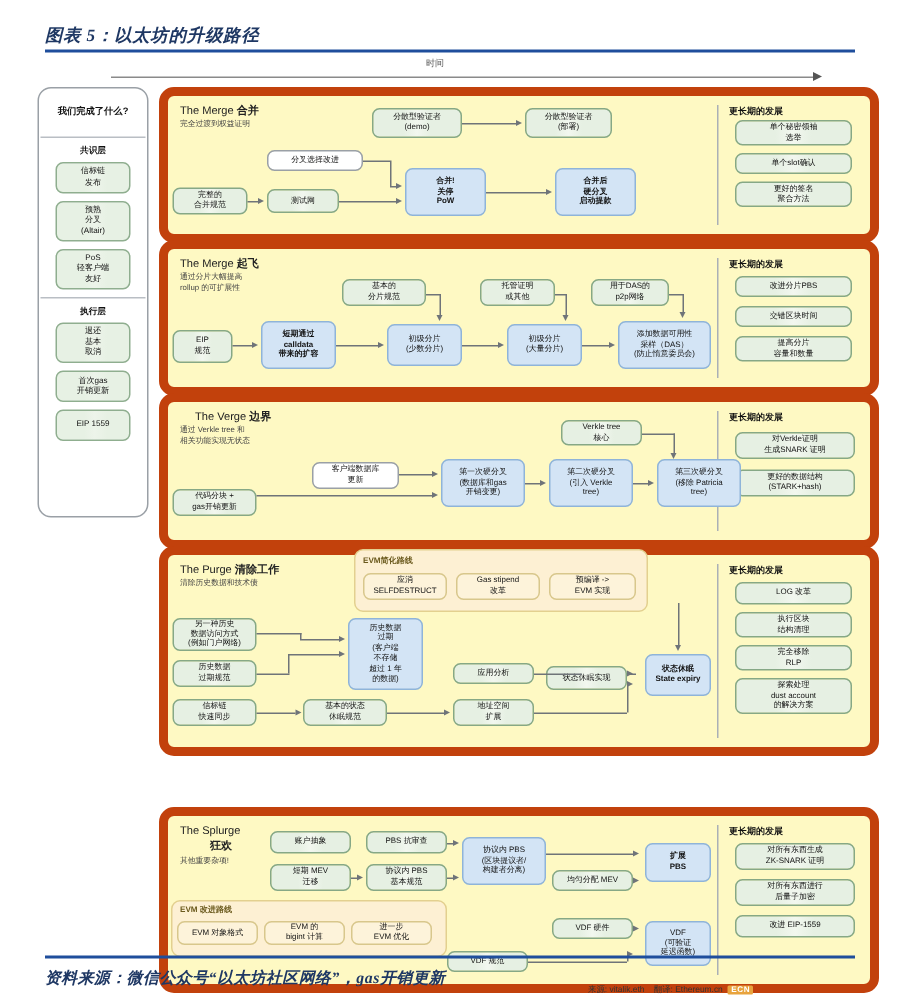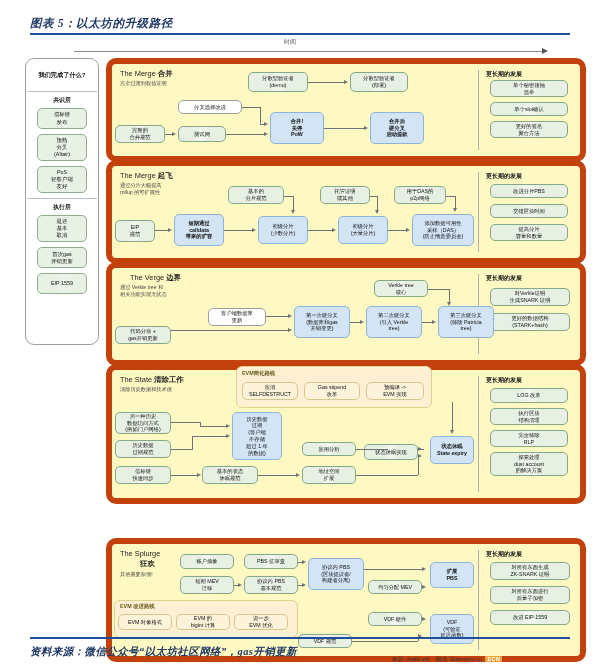--- a/index.html
+++ b/index.html
@@ -274,21 +274,21 @@
     <div class="ar r" style="left:248px;top:51.5px;"></div>
     <div class="ln h" style="left:310px;top:54px;width:10px;"></div>
     <div class="ar r" style="left:320px;top:51.5px;"></div>
     <div class="ln h" style="left:316px;top:21px;width:22px;"></div>
     <div class="ln v" style="left:337px;top:21px;height:13px;"></div>
     <div class="ar d" style="left:334.5px;top:34px;"></div>
   </div>
 
   <div class="panel" style="left:84px;top:326px;width:468px;height:128px;">
     <div class="pa-title" style="left:8px;top:5px;">
-      <span>The State</span>
+      <span>The Purge</span>
       <b>清除工作</b>
     </div>
     <div class="pa-sub" style="left:8px;top:16px;">清除历史数据和技术债</div>
     <div class="divider" style="left:366px;top:6px;height:116px;"></div>
     <div class="rt-title" style="left:374px;top:6px;">更长期的发展</div>
     <div class="node green" style="left:378px;top:18px;width:78px;height:15px;">
         <span>LOG 改革</span>
       </div>
     <div class="node green" style="left:378px;top:38px;width:78px;height:17px;">
         <span>执行区块<br>结构清理</span>

